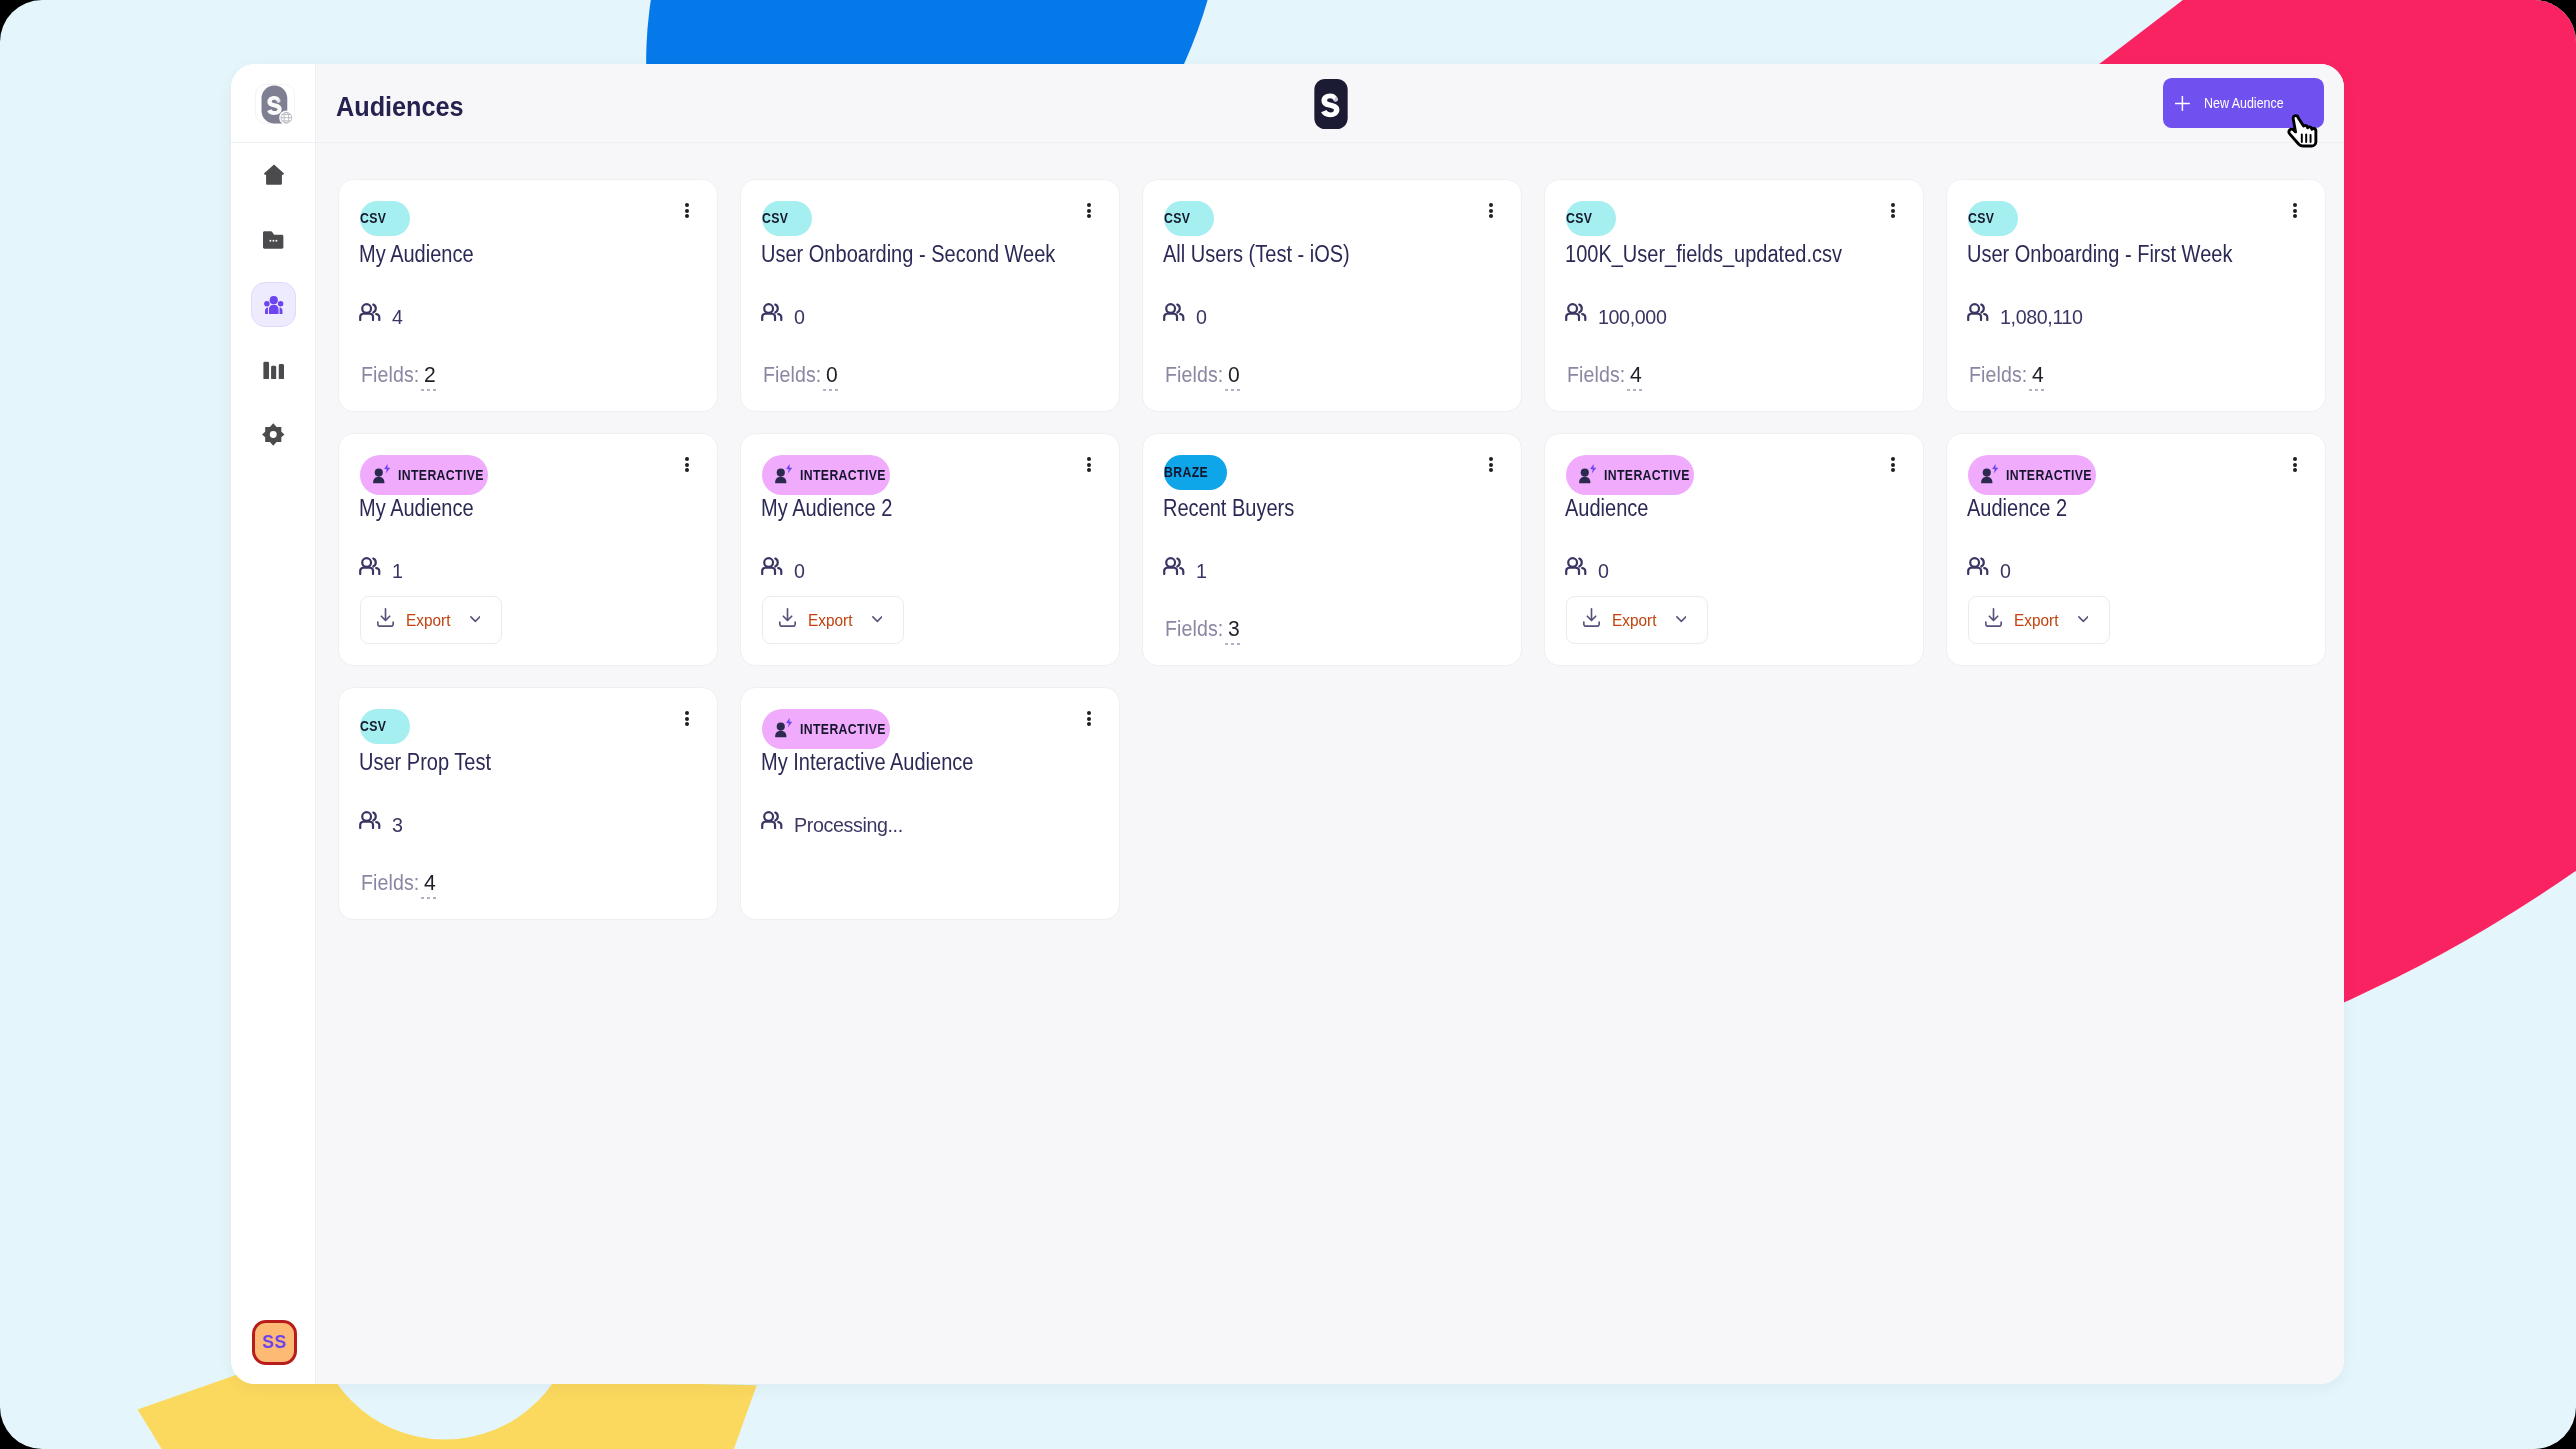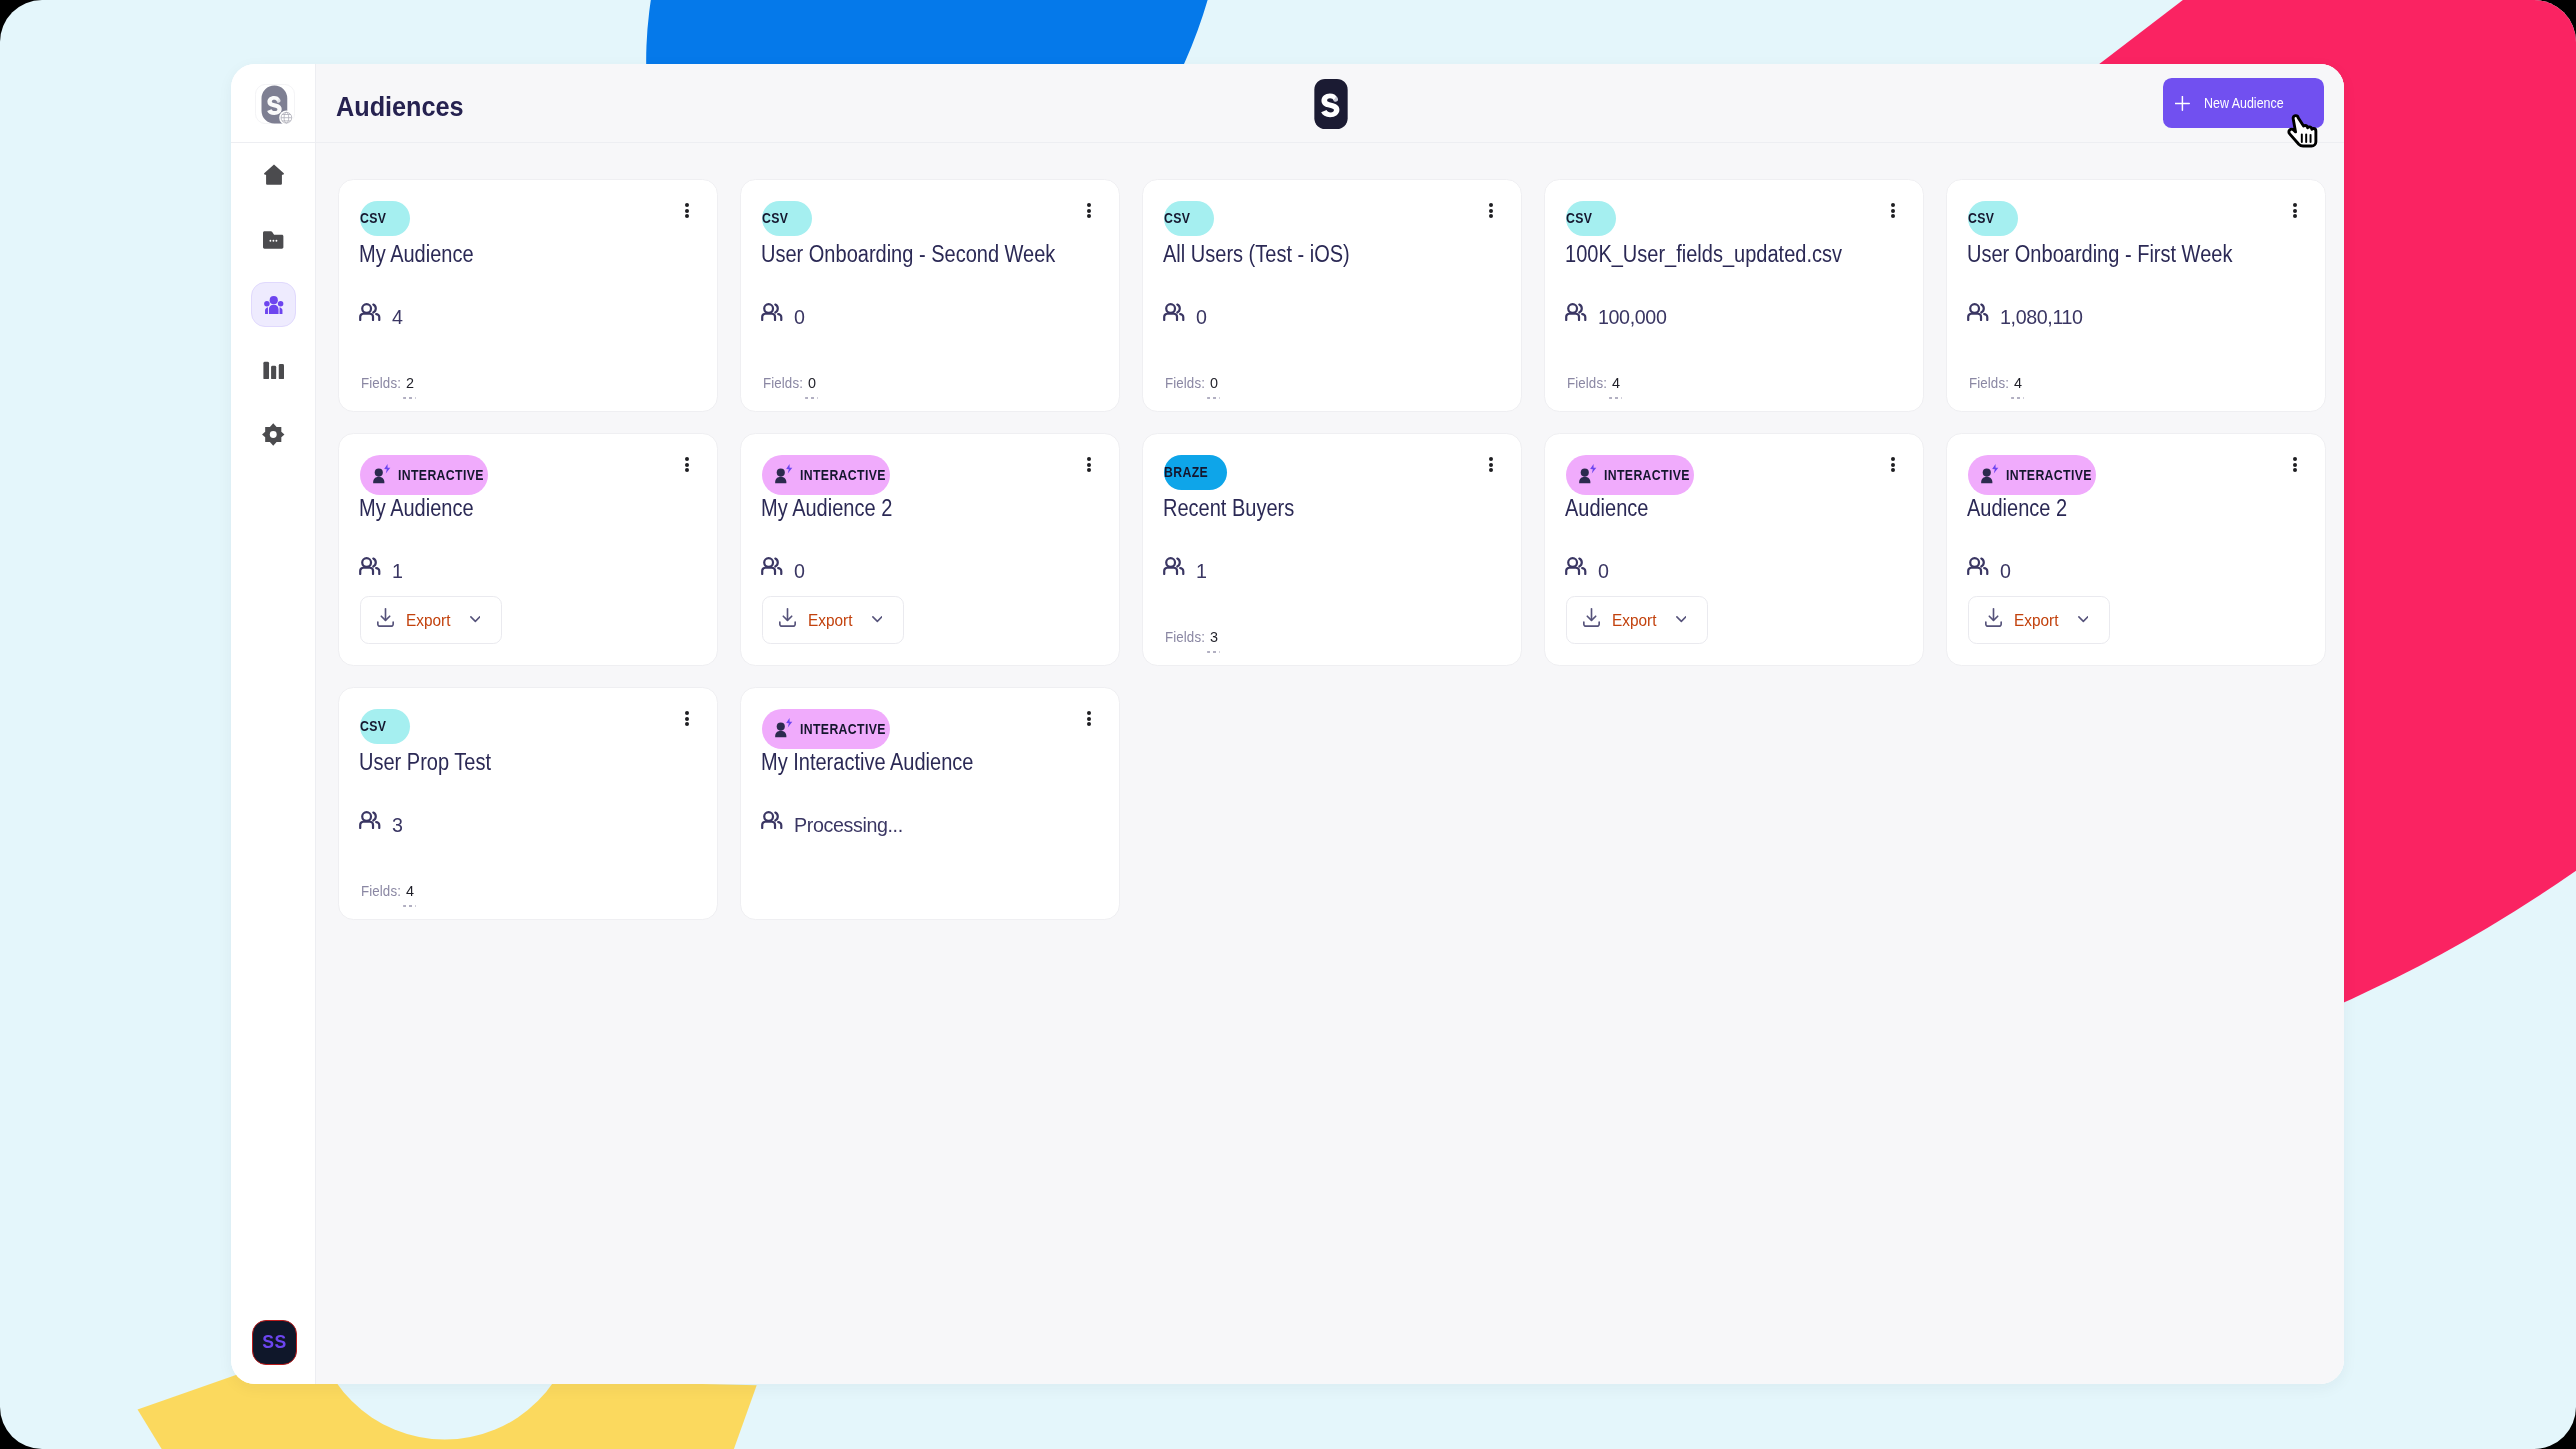--- a/index.html
+++ b/index.html
@@ -15,21 +15,21 @@
   .app{position:absolute;left:231px;top:64px;width:2113px;height:1320px;background:#fff;border-radius:24px;overflow:hidden;display:flex;box-shadow:0 4px 14.8px rgba(30,30,60,0.05);}
 
   
   .sidebar{width:85px;height:100%;background:#fff;display:flex;flex-direction:column;align-items:center;flex:0 0 85px;position:relative;}
   .sidebar:after{content:"";position:absolute;right:0;top:0;bottom:0;width:1.3px;background:#edeef2;}
   .logo-wrap{height:79px;width:100%;display:flex;align-items:center;justify-content:center;position:relative;padding-left:2px;}
   .logo-wrap:after{content:"";position:absolute;left:0;right:0;bottom:0;height:1.3px;background:#edeef2;}
   .nav{display:flex;flex-direction:column;align-items:center;padding-top:9.4px;gap:20px;}
   .navitem{width:45px;height:45px;border-radius:14px;display:flex;align-items:center;justify-content:center;}
   .navitem.active{background:#eeebfe;border:0.9px solid #e0d9fd;}
-  .avatar{position:absolute;top:1256px;left:21px;width:45px;height:45px;border-radius:14px;background:#0f172a;border:1px solid #b91c1c;color:#6c45ef;font-size:17.6px;font-weight:bold;display:flex;align-items:center;justify-content:center;letter-spacing:0.4px;}
+  .avatar{position:absolute;top:1256px;left:21px;width:45px;height:45px;border-radius:14px;background:#fdba74;border:3px solid #b91c1c;color:#6c45ef;font-size:17.6px;font-weight:bold;display:flex;align-items:center;justify-content:center;letter-spacing:0.4px;}
 
   
   .mainpane{flex:1;display:flex;flex-direction:column;min-width:0;background:#f7f7f9;}
   .topbar{height:79px;background:#f7f7f9;display:flex;align-items:center;position:relative;padding:0 22px 0 19.5px;flex:0 0 79px;}
   .topbar:after{content:"";position:absolute;left:0;right:0;bottom:0;height:1.3px;background:#edeef2;}
   .title{font-size:28px;font-weight:bold;color:#262250;line-height:32px;padding-top:6.7px;}
   .centerlogo{position:absolute;left:998px;top:14.8px;}
   .newbtn{position:absolute;right:20px;top:14.3px;background:#7150f0;color:#fff;border-radius:8.7px;height:50px;width:161px;display:flex;align-items:center;gap:14px;font-size:14px;padding-left:12.4px;}
   .newbtn .nw{margin-right:-11%;}
   .content{flex:1;padding:36px 0 0 21.5px;overflow:hidden;}
@@ -39,21 +39,21 @@
   .card{background:#fff;border:1.1px solid #efeff2;border-radius:15.4px;height:233px;position:relative;}
   .badge{position:absolute;left:21.5px;display:inline-flex;align-items:center;justify-content:flex-start;font-size:13.8px;font-weight:bold;letter-spacing:0.4px;color:#15162e;}
   .badge.csv{background:#a5eff0;top:21px;height:35px;width:50px;border-radius:17.4px;}
   .badge.interactive{background:#f0abfc;top:21px;height:40px;width:128px;border-radius:20px;justify-content:flex-start;padding-left:13.4px;gap:5.7px;}
   .badge.braze{background:#0ea5e9;top:21.3px;height:35px;width:63px;border-radius:17.4px;}
   .cardname{position:absolute;left:20.5px;top:61px;font-size:23px;color:#2b2955;white-space:nowrap;line-height:27px;}
   .cardname .nw{transform:scaleX(0.87);}
   .countrow{position:absolute;left:20.5px;top:123px;display:flex;align-items:flex-start;gap:11.7px;color:#3a3663;font-size:20.5px;line-height:20px;}
   .countrow .num{padding-top:4px;}
   .countrow .num{letter-spacing:-0.4px;}
-  .fields{position:absolute;left:22px;top:186px;font-size:15px;color:#8a87a3;line-height:17.4px;letter-spacing:0.1px;margin-top:8px;}
+  .fields{position:absolute;left:22px;top:186px;font-size:22px;color:#8a87a3;line-height:17.4px;letter-spacing:0.1px;}
   .fields .v{color:#1f1f28;position:relative;}
   .fields .v:after{content:"";position:absolute;left:-2.7px;right:-1.3px;bottom:-8px;height:2.1px;background:repeating-linear-gradient(to right,#b2b0c2 0 3.4px,transparent 3.4px 6px);}
   .exportbtn{position:absolute;left:21.5px;top:162px;height:48px;width:142px;border:1.1px solid #eaeaef;border-radius:8.7px;display:flex;align-items:center;font-size:17.3px;color:#c2410c;padding-left:16.3px;}
   .exportbtn .nw{margin-right:-11%;margin-left:12px;}
   .exportbtn .cv{margin-left:27px;display:flex;}
   .kebab{position:absolute;right:22px;top:18px;display:flex;flex-direction:column;gap:1.9px;align-items:center;padding:4.7px 5.4px;}
   .kebab i{width:4px;height:4px;border-radius:50%;background:#1e1e22;display:block;}
   .cursor{position:absolute;left:2284px;top:112px;}
 </style>
 </head>

